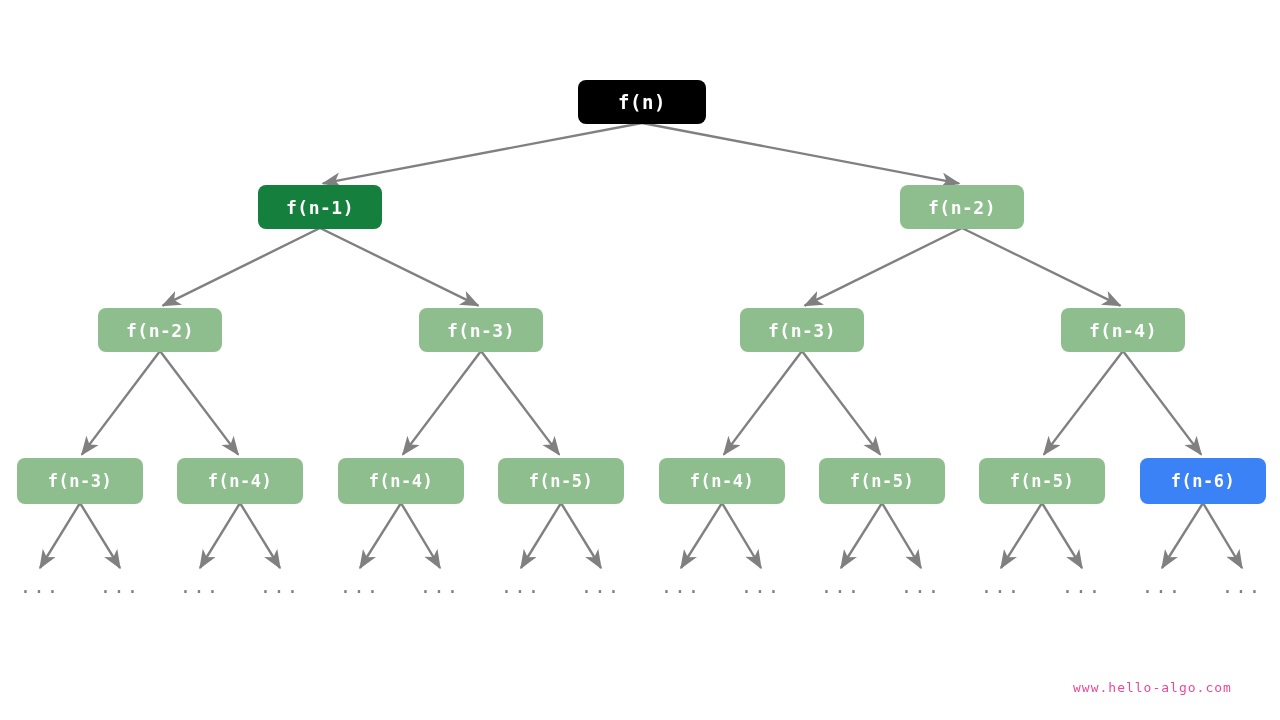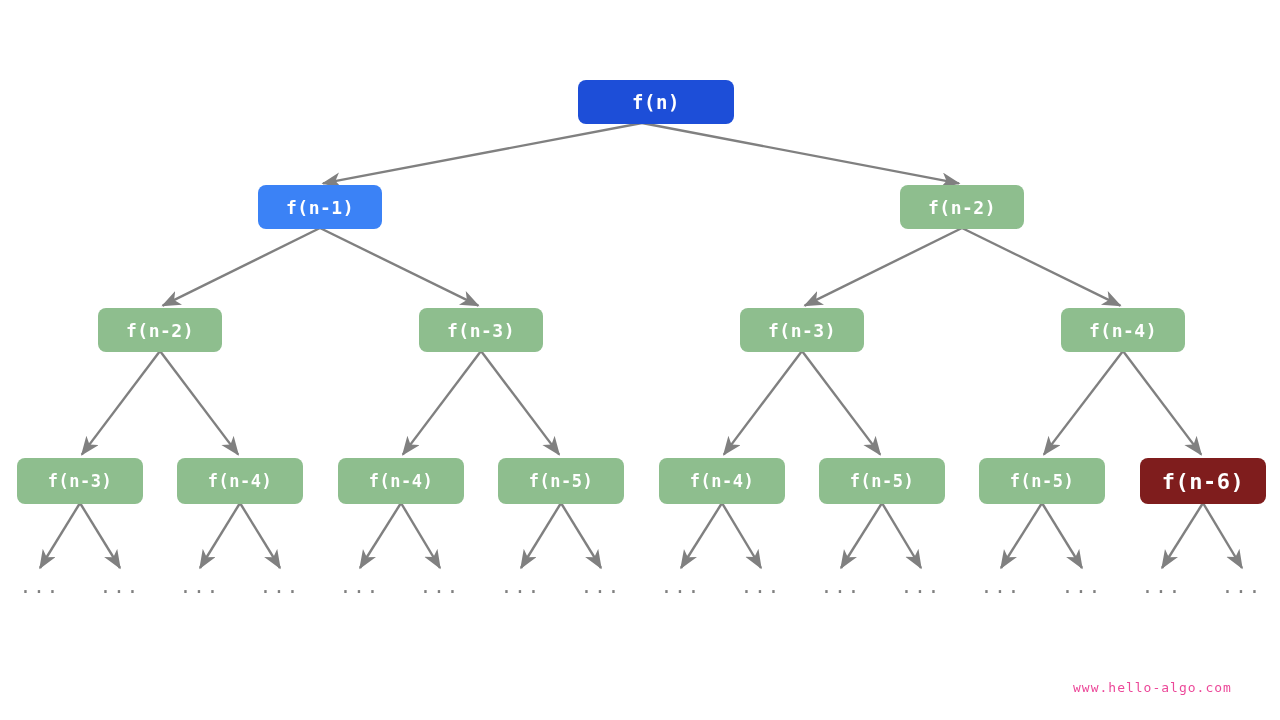--- a/index.html
+++ b/index.html
@@ -107,24 +107,24 @@
         <line x1="882" y1="503" x2="841" y2="568" stroke="#808080" stroke-width="2.4" marker-end="url(#arrowhead)"></line>
         <line x1="882" y1="503" x2="921" y2="568" stroke="#808080" stroke-width="2.4" marker-end="url(#arrowhead)"></line>
         <line x1="1042" y1="503" x2="1001" y2="568" stroke="#808080" stroke-width="2.4" marker-end="url(#arrowhead)"></line>
         <line x1="1042" y1="503" x2="1082" y2="568" stroke="#808080" stroke-width="2.4" marker-end="url(#arrowhead)"></line>
         <line x1="1203" y1="503" x2="1162" y2="568" stroke="#808080" stroke-width="2.4" marker-end="url(#arrowhead)"></line>
         <line x1="1203" y1="503" x2="1242" y2="568" stroke="#808080" stroke-width="2.4" marker-end="url(#arrowhead)"></line>
       </g>
   </svg>
 
   <div id="nodes-layer">
-      <div class="node" style="left: 578px; top: 80px; width: 156px; height: 44px; font-size: 19px; background: #1d4ed8; color: rgb(255, 255, 255);">
+      <div class="node" style="left: 578px; top: 80px; width: 128px; height: 44px; font-size: 19px; background: #000000; color: rgb(255, 255, 255);">
         <span class="node-label">f(n)</span>
       </div>
-      <div class="node" style="left: 258px; top: 185px; width: 124px; height: 44px; font-size: 18px; background: #3b82f6; color: rgb(255, 255, 255);">
+      <div class="node" style="left: 258px; top: 185px; width: 124px; height: 44px; font-size: 18px; background: #15803d; color: rgb(255, 255, 255);">
         <span class="node-label">f(n-1)</span>
       </div>
       <div class="node" style="left: 900px; top: 185px; width: 124px; height: 44px; font-size: 18px; background: rgb(142, 190, 142); color: rgb(255, 255, 255);">
         <span class="node-label">f(n-2)</span>
       </div>
       <div class="node" style="left: 98px; top: 308px; width: 124px; height: 44px; font-size: 18px; background: rgb(142, 190, 142); color: rgb(255, 255, 255);">
         <span class="node-label">f(n-2)</span>
       </div>
       <div class="node" style="left: 419px; top: 308px; width: 124px; height: 44px; font-size: 18px; background: rgb(142, 190, 142); color: rgb(255, 255, 255);">
         <span class="node-label">f(n-3)</span>
@@ -149,21 +149,21 @@
       </div>
       <div class="node" style="left: 659px; top: 458px; width: 126px; height: 46px; font-size: 17px; background: rgb(142, 190, 142); color: rgb(255, 255, 255);">
         <span class="node-label">f(n-4)</span>
       </div>
       <div class="node" style="left: 819px; top: 458px; width: 126px; height: 46px; font-size: 17px; background: rgb(142, 190, 142); color: rgb(255, 255, 255);">
         <span class="node-label">f(n-5)</span>
       </div>
       <div class="node" style="left: 979px; top: 458px; width: 126px; height: 46px; font-size: 17px; background: rgb(142, 190, 142); color: rgb(255, 255, 255);">
         <span class="node-label">f(n-5)</span>
       </div>
-      <div class="node" style="left: 1140px; top: 458px; width: 126px; height: 46px; font-size: 22px; background: #7f1d1d; color: rgb(255, 255, 255);">
+      <div class="node" style="left: 1140px; top: 458px; width: 126px; height: 46px; font-size: 17px; background: #3b82f6; color: rgb(255, 255, 255);">
         <span class="node-label">f(n-6)</span>
       </div>
     </div>
   <div id="ellipsis-layer">
       <div class="ellipsis" style="left: 40px; top: 586px; color: rgb(128, 128, 128);">...</div>
       <div class="ellipsis" style="left: 120px; top: 586px; color: rgb(128, 128, 128);">...</div>
       <div class="ellipsis" style="left: 200px; top: 586px; color: rgb(128, 128, 128);">...</div>
       <div class="ellipsis" style="left: 280px; top: 586px; color: rgb(128, 128, 128);">...</div>
       <div class="ellipsis" style="left: 360px; top: 586px; color: rgb(128, 128, 128);">...</div>
       <div class="ellipsis" style="left: 440px; top: 586px; color: rgb(128, 128, 128);">...</div>

